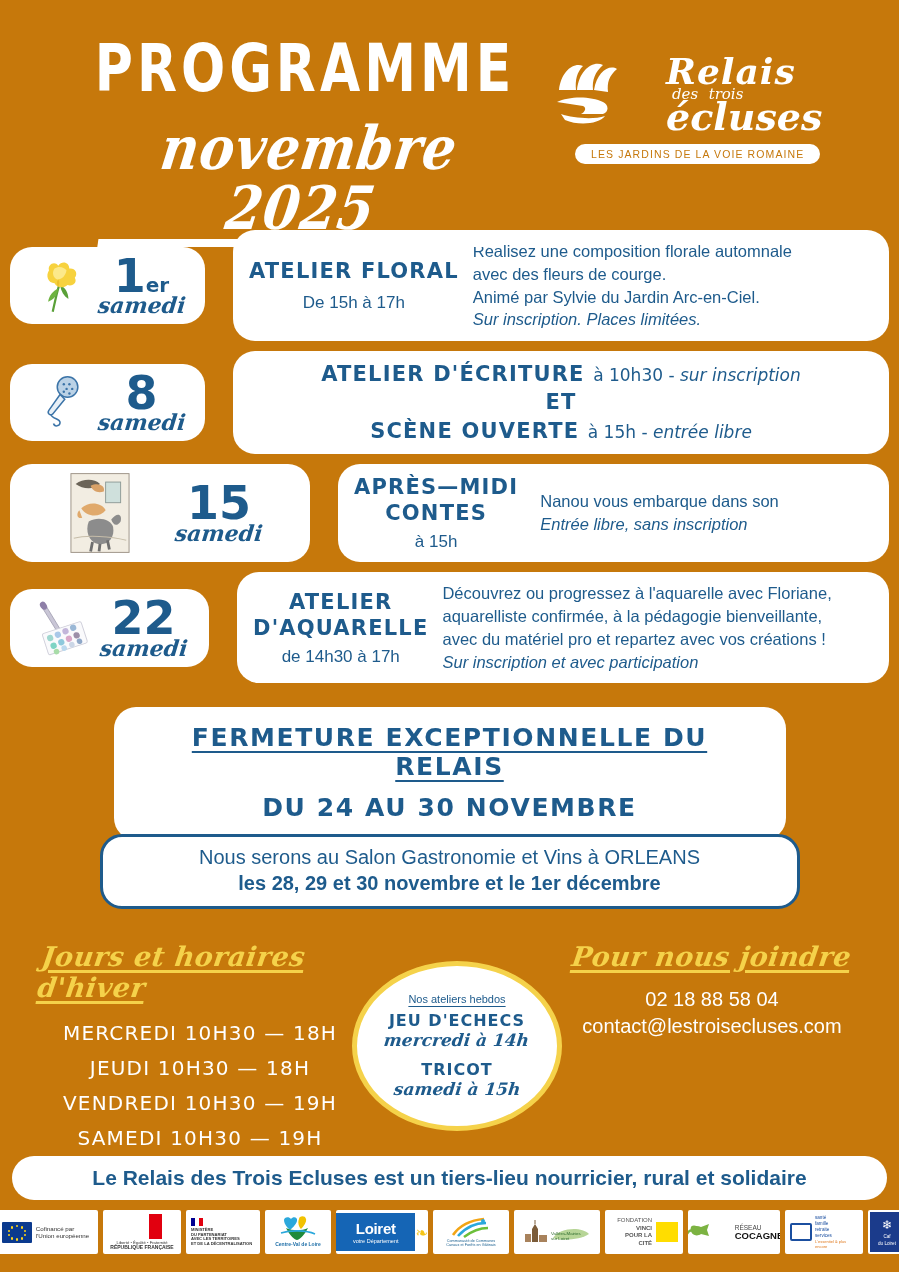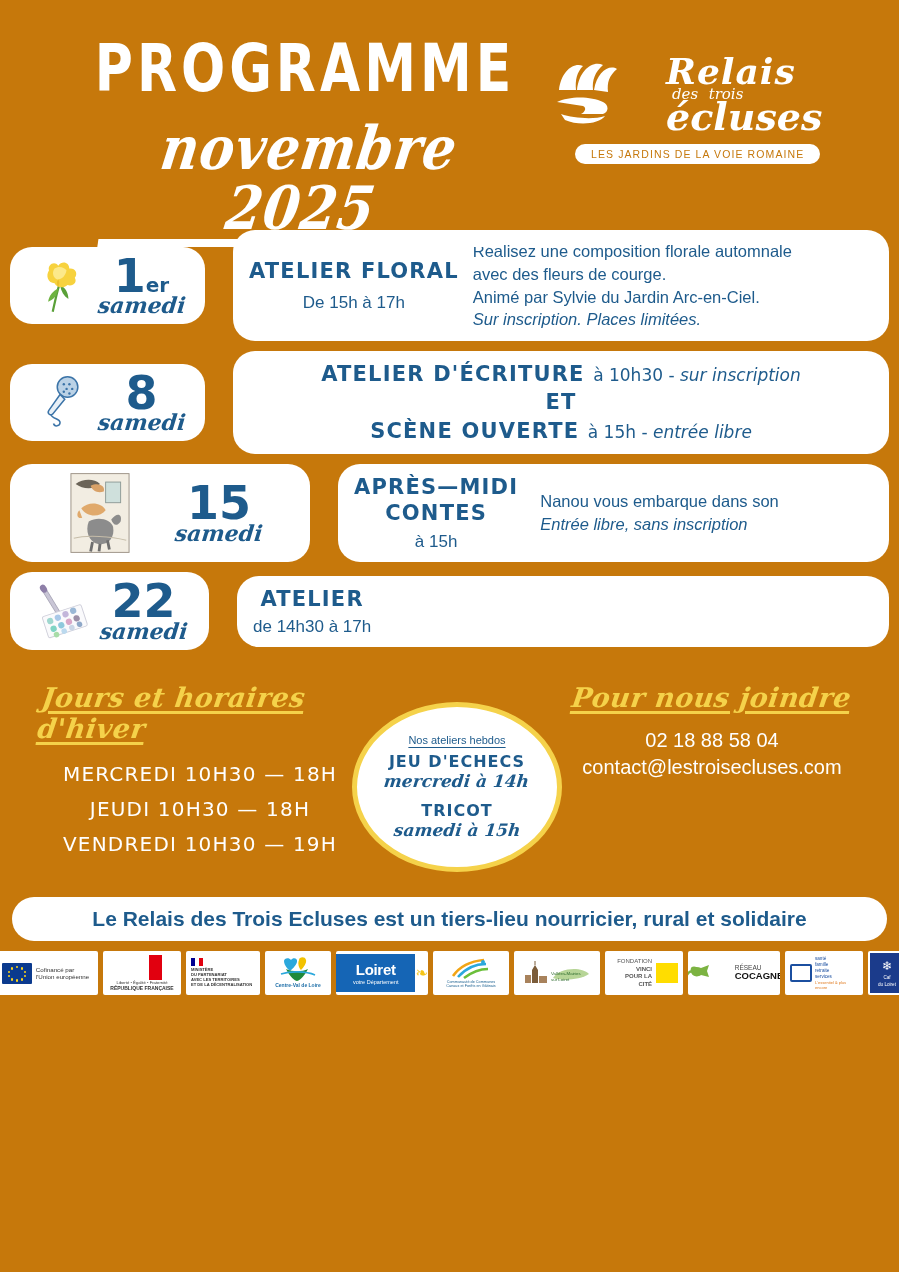--- a/index.html
+++ b/index.html
@@ -340,34 +340,52 @@
           </svg>
         </div>
         <div class="date-stack">
           <div class="date-num">22</div>
           <div class="date-word">samedi</div>
         </div>
       </div>
       <div class="card body-card">
         <div style="text-align:center; padding-right:14px;">
           <div class="ev-title">ATELIER</div>
+          <div class="ev-title">D'AQUARELLE</div>
           <div class="ev-time" style="margin-top:5px;">de 14h30 à 17h</div>
         </div>
+        <div class="ev-desc">
+          <div>Découvrez ou progressez à l'aquarelle avec Floriane,</div>
+          <div>aquarelliste confirmée, à la pédagogie bienveillante,</div>
+          <div>avec du matériel pro et repartez avec vos créations !</div>
+          <div class="it">Sur inscription et avec participation</div>
+        </div>
       </div>
     </div>
   </div>
 
+  <div class="closure-wrap">
+    <div class="closure-card">
+      <div class="closure-l1">FERMETURE EXCEPTIONNELLE DU RELAIS</div>
+      <div class="closure-l2">DU 24 AU 30 NOVEMBRE</div>
+    </div>
+    <div class="salon-card">
+      <div class="salon-l1">Nous serons au Salon Gastronomie et Vins à ORLEANS</div>
+      <div class="salon-l2">les 28, 29 et 30 novembre et le 1er décembre</div>
+    </div>
+  </div>
 
   <div class="info">
     <div class="hours">
       <div class="hand-head">Jours et horaires d'hiver</div>
       <div class="hours-list">
         <div>MERCREDI 10H30 — 18H</div>
         <div>JEUDI 10H30 — 18H</div>
         <div>VENDREDI 10H30 — 19H</div>
+        <div>SAMEDI 10H30 — 19H</div>
       </div>
     </div>
 
     <div class="oval">
       <div class="oval-head">Nos ateliers hebdos</div>
       <div class="oval-wk">JEU D'ECHECS</div>
       <div class="oval-wt">mercredi à 14h</div>
       <div class="oval-wk">TRICOT</div>
       <div class="oval-wt" style="margin-bottom:0;">samedi à 15h</div>
     </div>

